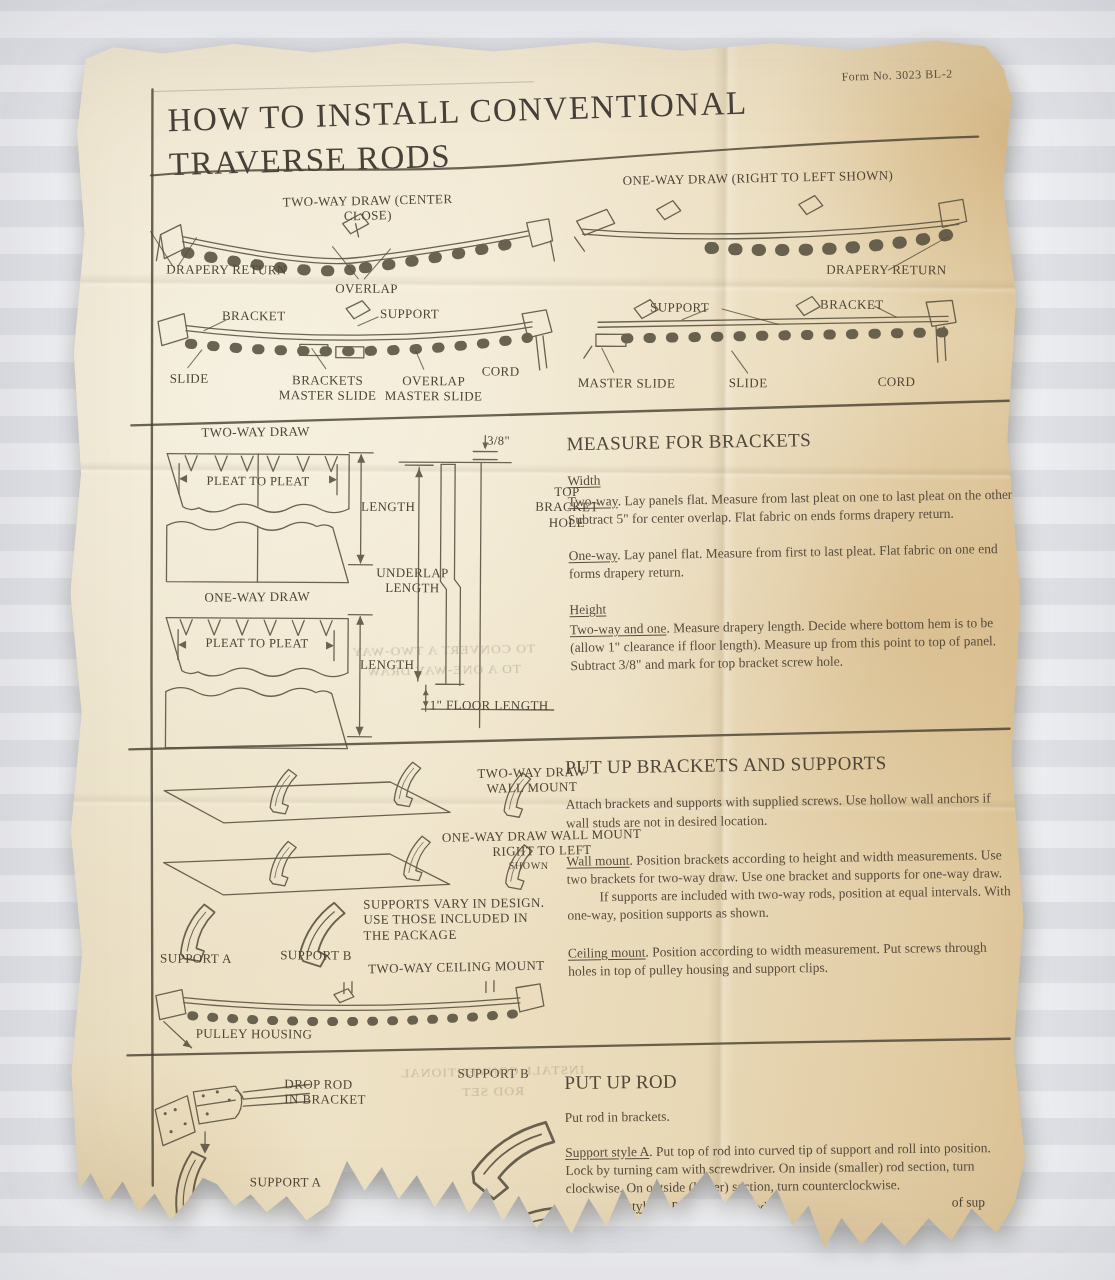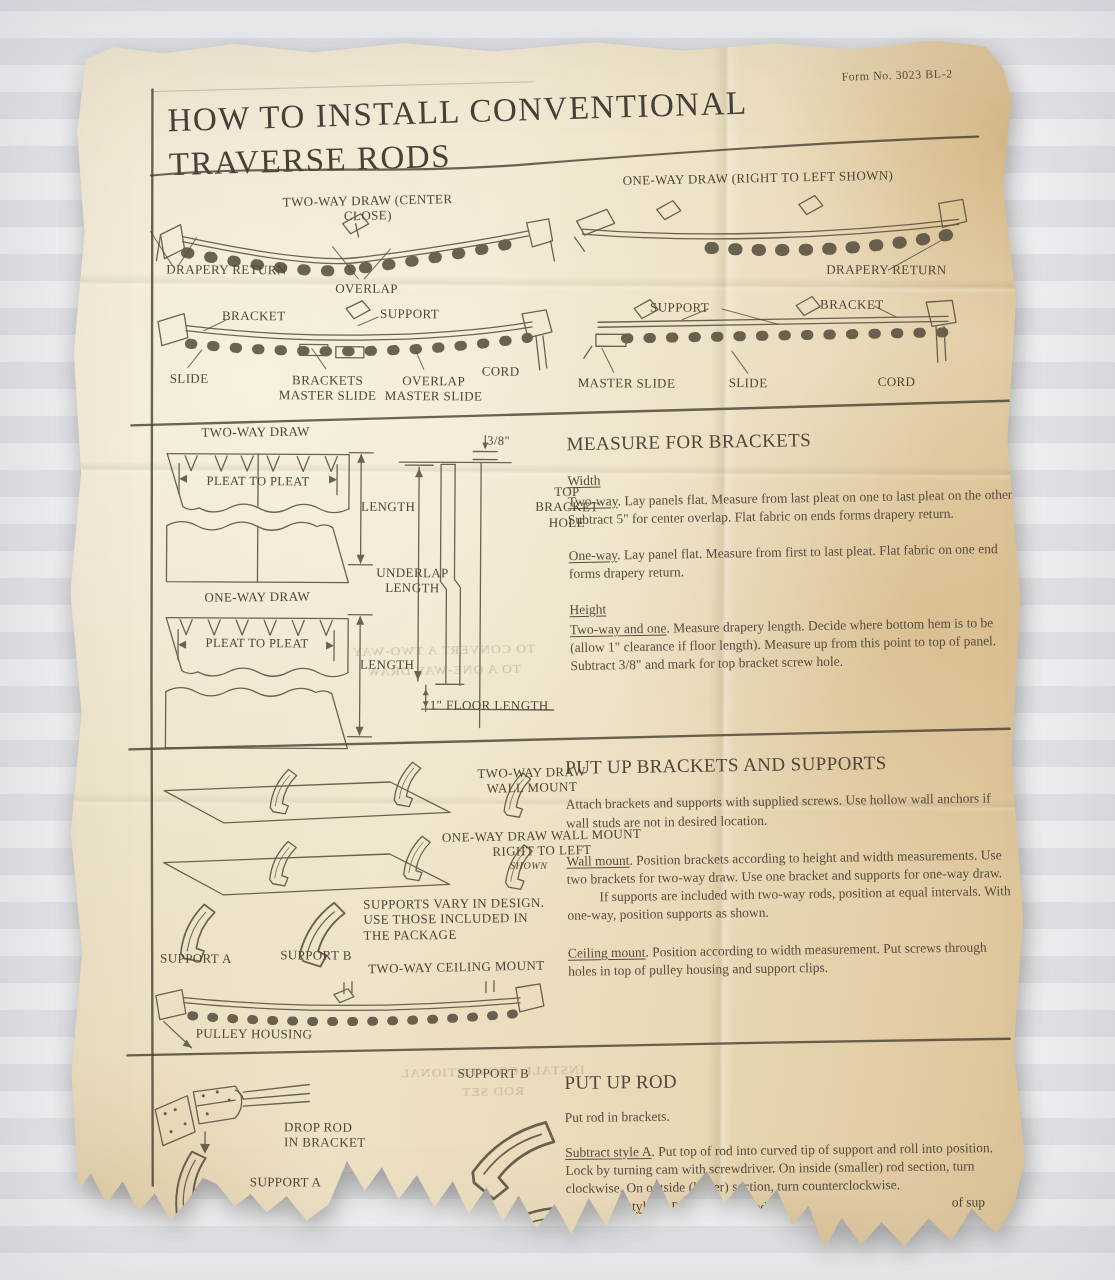--- a/index.html
+++ b/index.html
@@ -271,21 +271,21 @@
 WALL MOUNT</div>
 
   <svg class="draw" style="left:83px;top:799px" width="310" height="70" viewBox="0 0 310 70">
     <path d="M12,30 L238,20 L298,50 L72,62 Z"></path>
     <use href="#sup" transform="translate(16,0) scale(.75)"></use>
     <use href="#sup" transform="translate(150,-6) scale(.75)"></use>
     <use href="#sup" transform="translate(252,2) scale(.75)"></use>
   </svg>
   <div class="lbl cap" style="left:358px;top:792px;width:230px;transform:rotate(-1.5deg);">ONE-WAY DRAW WALL MOUNT
 RIGHT TO LEFT</div>
-  <div class="lbl cap small" style="left:400px;top:824px;width:120px;font-style:italic;">SHOWN</div>
+  <div class="lbl cap small" style="left:400px;top:824px;width:120px;">SHOWN</div>
 
   <svg class="draw" style="left:92px;top:858px" width="70" height="64" viewBox="0 0 50 56">
     <use href="#sup" transform="translate(2,2) scale(1.05)"></use>
   </svg>
   <svg class="draw" style="left:205px;top:854px" width="80" height="70" viewBox="0 0 55 62">
     <use href="#sup" transform="translate(8,0) scale(1.1) rotate(8 20 26)"></use>
   </svg>
   <div class="lbl cap" style="left:295px;top:860px;width:235px;text-align:left;transform:rotate(-1deg);">SUPPORTS VARY IN DESIGN.
 USE THOSE INCLUDED IN
 THE PACKAGE</div>
@@ -329,38 +329,38 @@
         <circle class="dot" cx="82" cy="34" r="1.6"></circle>
         <circle class="dot" cx="60" cy="48" r="1.6"></circle>
     <path d="M50,40 L88,34"></path>
     <path d="M96,26 L162,18"></path>
         <path d="M96,33 L162,27"></path>
         <path d="M96,40 L162,35"></path>
     <path d="M88,24 Q94,26 96,33"></path>
     <path d="M58,66 V84"></path>
         <path d="M58,88 l-5,-10 h10 z" class="dot"></path>
   </svg>
-  <div class="lbl" style="left:217px;top:1085px;">DROP ROD
+  <div class="lbl" style="left:217px;top:1042px;">DROP ROD
 IN BRACKET</div>
   <div class="lbl" style="left:390px;top:1030px;">SUPPORT B</div>
   <svg class="draw" style="left:402px;top:1052px" width="80" height="95" viewBox="0 0 55 66">
     <use href="#sup" transform="translate(6,2) scale(1.15) rotate(30 20 30)"></use>
   </svg>
   <svg class="draw" style="left:85px;top:1108px" width="70" height="75" viewBox="0 0 50 54">
     <use href="#sup" transform="translate(2,0) scale(1.05) rotate(-12 20 26)"></use>
   </svg>
   <div class="lbl" style="left:183px;top:1140px;">SUPPORT A</div>
   <svg class="draw" style="left:402px;top:1135px" width="85" height="85" viewBox="0 0 55 56">
     <use href="#sup" transform="translate(4,0) scale(1.2) rotate(38 20 30)"></use>
   </svg>
 
   <div class="body-col" style="left:498px;top:1030px;transform:rotate(-1deg);">
     <span class="heading" style="margin-bottom:14px;">PUT UP ROD</span>
     <p>Put rod in brackets.</p>
-    <p style="margin-top:16px;"><span class="lead">Subtract style A</span><span>. Put top of rod into curved tip of support and roll into position. Lock by turning cam with screwdriver. On inside (smaller) rod section, turn clockwise. On outside (larger) section, turn counterclockwise.</span></p>
+    <p style="margin-top:16px;"><span class="lead">Support style A</span><span>. Put top of rod into curved tip of support and roll into position. Lock by turning cam with screwdriver. On inside (smaller) rod section, turn clockwise. On outside (larger) section, turn counterclockwise.</span></p>
   </div>
 
   <div class="lbl" style="left:553px;top:1162px;font-size:13.5px;letter-spacing:0;"><span class="lead">t style B</span><span>. Put bottom of rod in</span></div>
   <div class="lbl" style="left:885px;top:1156px;font-size:13.5px;letter-spacing:0;">of sup</div>
   <div class="lbl" style="left:562px;top:1186px;font-size:13.5px;letter-spacing:0;">d until it sna</div>
   <div class="lbl" style="left:580px;top:1208px;font-size:13.5px;letter-spacing:0;">ction</div>
 
   <div class="ghost" style="left:256px;top:605px;width:235px;">TO CONVERT A TWO-WAY
 TO A ONE-WAY DRAW</div>
   <div class="ghost" style="left:300px;top:1026px;width:250px;">INSTALL CONVENTIONAL

